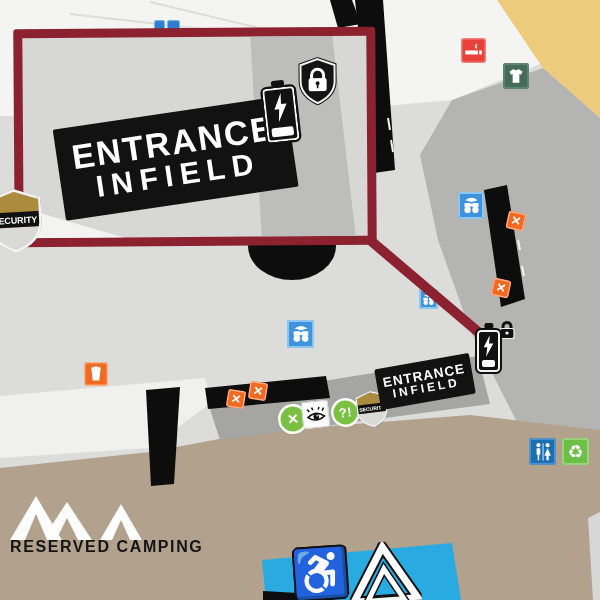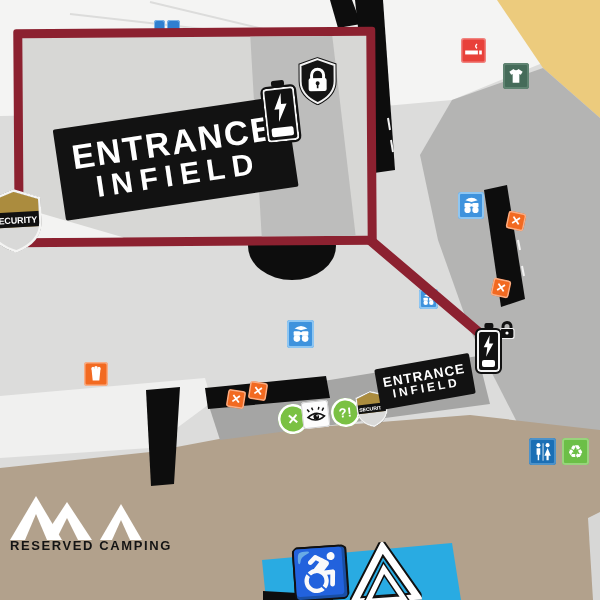--- a/index.html
+++ b/index.html
@@ -30,21 +30,21 @@
        border:9px solid #8c2130;background:#d7d7d5;z-index:7;border-radius:3px;
        transform:rotate(-.4deg);}
   .stamp{position:absolute;background:#121212;color:#fff;display:flex;flex-direction:column;
        align-items:center;justify-content:center;border-radius:2px;line-height:1.02;}
   .stamp .l1{font-weight:bold;letter-spacing:2px;}
   .stamp .l2{font-weight:bold;letter-spacing:7px;}
 
   .leader{position:absolute;left:0;top:0;z-index:5;pointer-events:none;}
   .z4{z-index:4}.z5{z-index:5}.z6{z-index:6}.z8{z-index:8}
 
-  .camping-label{position:absolute;left:10px;top:538px;font-size:13px;font-weight:bold;
+  .camping-label{position:absolute;left:10px;top:538px;font-size:16px;font-weight:bold;
        letter-spacing:1.6px;color:#141414;z-index:4;text-align:center;}
   .wheel{position:absolute;left:292px;top:546px;font-size:46px;color:#fff;z-index:4;
        transform:rotate(-4deg);
        text-shadow:-2px 0 #111,2px 0 #111,0 -2px #111,0 2px #111,
                    -1px -1px #111,1px 1px #111,-1px 1px #111,1px -1px #111;}
 </style>
 </head>
 <body>
 
 <div class="stage">

